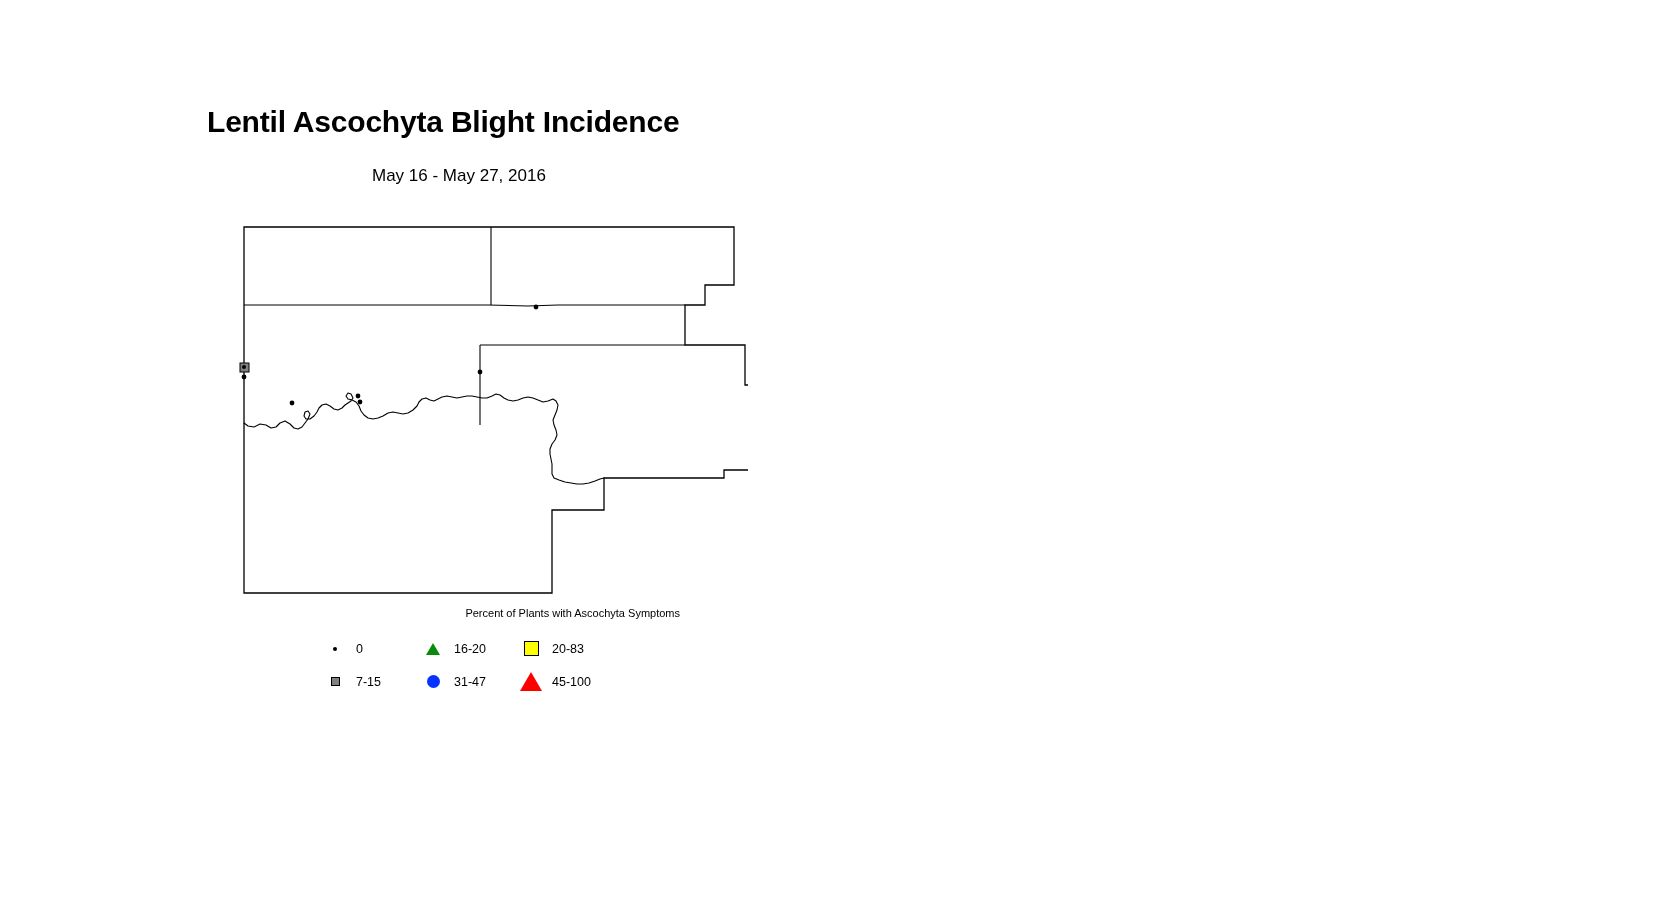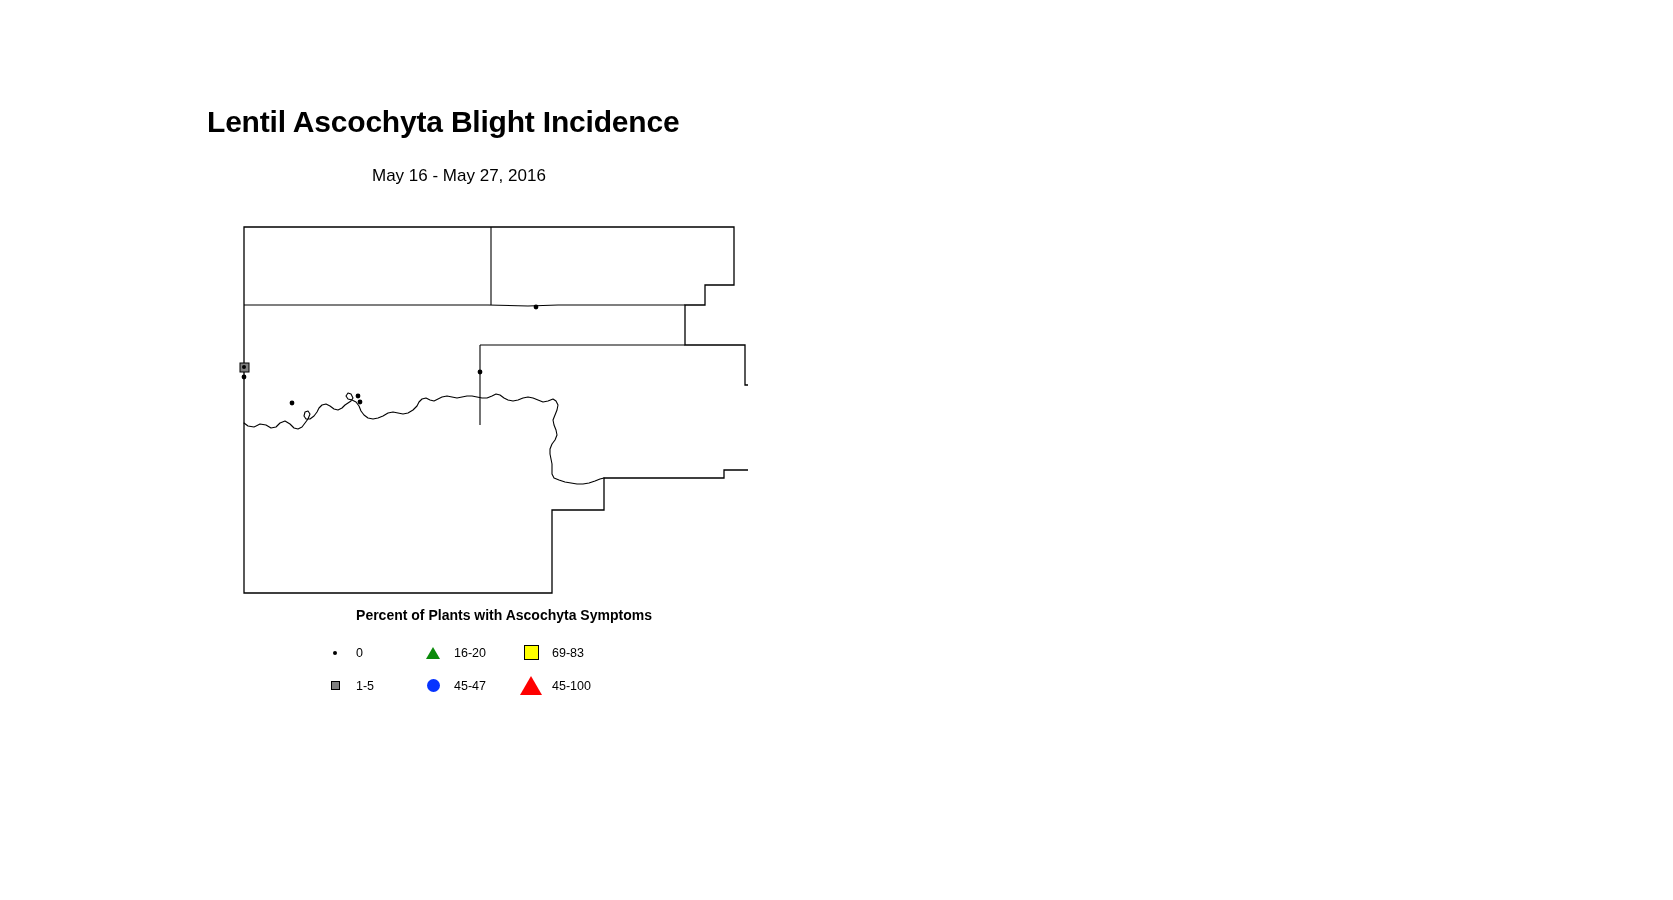--- a/index.html
+++ b/index.html
@@ -89,25 +89,25 @@
   }
 
   
   #legend {
     position: absolute;
     left: 320px;
     top: 592px;
     width: 360px;
   }
   #legend-title {
-    font-size: 14px;
-    font-weight: bold;
+    font-size: 11px;
+    font-weight: normal;
     color: #000000;
     white-space: nowrap;
-    text-align: center;
+    text-align: right;
     padding-left: 8px;
   }
   .legend-rows {
     margin-top: 13px;
   }
   .legend-row {
     display: flex;
     align-items: center;
     height: 33px;
   }
@@ -262,36 +262,36 @@
         <div class="legend-cell c1">
           <span class="legend-sym">
             <span class="sym-tri-green"></span>
           </span>
           <span class="legend-label">16-20</span>
         </div>
         <div class="legend-cell">
           <span class="legend-sym">
             <span class="sym-square-yellow"></span>
           </span>
-          <span class="legend-label">69-83</span>
+          <span class="legend-label">20-83</span>
         </div>
       </div>
 
       <div class="legend-row">
         <div class="legend-cell c0">
           <span class="legend-sym">
             <span class="sym-square-gray"></span>
           </span>
-          <span class="legend-label">1-5</span>
+          <span class="legend-label">7-15</span>
         </div>
         <div class="legend-cell c1">
           <span class="legend-sym">
             <span class="sym-circle-blue"></span>
           </span>
-          <span class="legend-label">45-47</span>
+          <span class="legend-label">31-47</span>
         </div>
         <div class="legend-cell">
           <span class="legend-sym">
             <span class="sym-tri-red"></span>
           </span>
           <span class="legend-label">45-100</span>
         </div>
       </div>
 
     </div>

